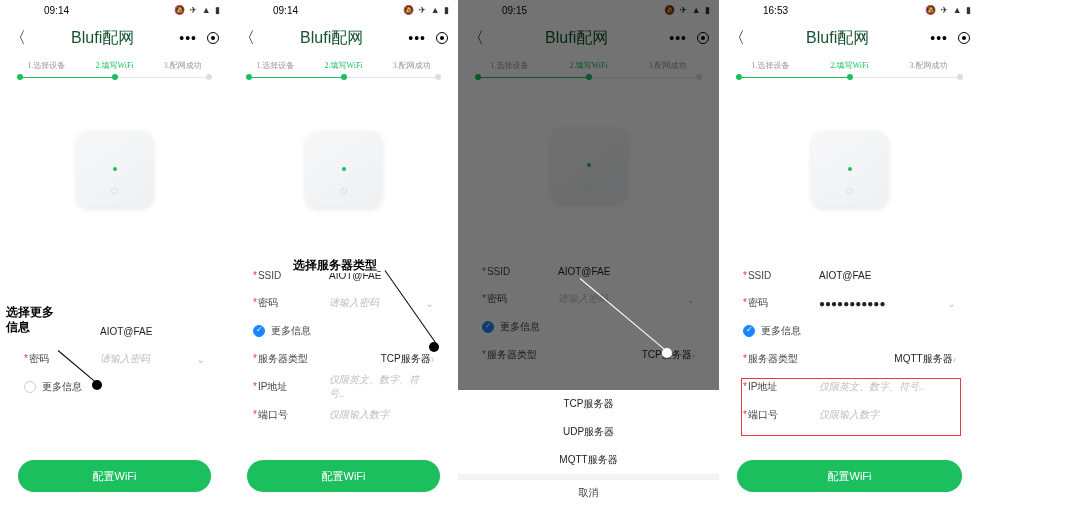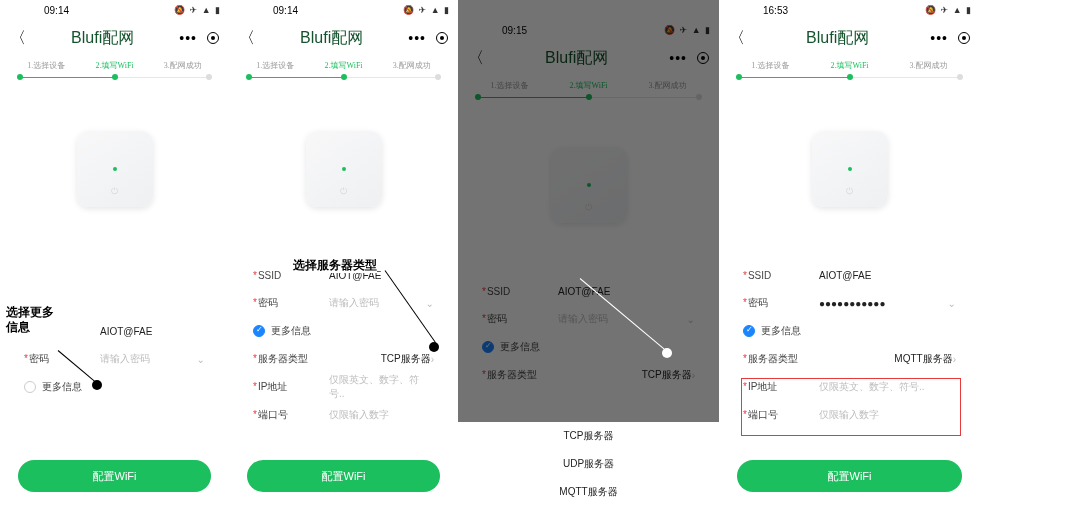--- a/index.html
+++ b/index.html
@@ -32,38 +32,38 @@
   .stepline .dot.d2 { left:calc(50% - 3px); }
   .stepline .dot.d3 { right:-3px; background:#ddd; }
   .device { width: 76px; height: 76px; border-radius: 12px; background: linear-gradient(145deg,#f8f8f9,#eef0f2); box-shadow: 0 2px 6px rgba(0,0,0,.1); margin: 44px auto 0; position: relative; }
   .device .led { position:absolute; top:36px; left:50%; transform:translateX(-50%); width:4px; height:4px; background:#1bbf5e; border-radius:50%; }
   .device .pwr { position:absolute; bottom:10px; left:50%; transform:translateX(-50%); font-size:9px; color:#d8d9db; }
   .form { padding: 0 24px; margin-top: 60px; font-size: 10px; color:#444; }
   .form-row { display:flex; align-items:center; height:28px; }
   .form-label { width: 76px; }
   .req::before { content:"*"; color:#e03c3c; margin-right:1px; }
   .form-value { flex:1; color:#222; }
-  .form-placeholder { flex:1; color:#bdbdbd; }
+  .form-placeholder { flex:1; color:#bdbdbd;font-style:italic; }
   .chev { color:#bdbdbd; font-size:10px; }
   .more-row { display:flex; align-items:center; gap:6px; height:28px; }
   .checkbox { width:12px; height:12px; border:1px solid #ccc; border-radius:50%; display:inline-block; }
   .checkbox.checked { background:#1b84ff; border-color:#1b84ff; position:relative; }
   .checkbox.checked::after { content:"✓"; color:#fff; font-size:8px; position:absolute; left:2px; top:-1px; }
   .submit-btn { margin: auto 18px 14px; height:32px; background:#1bbf5e; color:#fff; border-radius:16px; display:flex; align-items:center; justify-content:center; font-size:11px; }
   .spacer-flex { flex:1; }
   .annotation { position:absolute; font-weight:700; font-size:12px; color:#000; background:#fff; white-space:pre-line; z-index:5; line-height:1.25; }
   .anno-line { position:absolute; background:#000; height:1px; transform-origin:left center; }
   .anno-dot { position:absolute; width:10px; height:10px; background:#000; border-radius:50%; }
   .overlay-dim { position:absolute; inset:0; background:rgba(0,0,0,.55); }
   .sheet { position:absolute; left:0; right:0; bottom:0; background:#fff; border-radius:0; }
   .sheet-item { height:28px; display:flex; align-items:center; justify-content:center; font-size:10px; color:#222; }
   .sheet-cancel { height:32px; display:flex; align-items:center; justify-content:center; font-size:10px; color:#444; border-top:6px solid #f3f3f3; }
   .redbox { position:absolute; border:1.5px solid #e83a3a; }
   .w3 .status-bar, .w3 .navbar, .w3 .steps, .w3 .stepline, .w3 .device, .w3 .form, .w3 .submit-btn { position:relative; z-index:0; }
-  .scr3-bg { position:absolute; inset:0;margin-top:20px; }
+  .scr3-bg { position:absolute; inset:0; }
 </style>
 </head>
 <body>
 
 <div class="canvas">
 
   <div class="screen w1">
     <div class="status-bar">
       <span class="status-time">09:14</span>
       <span class="status-spacer"></span>
@@ -240,20 +240,21 @@
       </div>
     </div>
     <div class="overlay-dim"></div>
 
     <div class="anno-line" style="left:122px; top:278px; width:110px; transform:rotate(40deg); background:#fff;"></div>
     <div class="anno-dot" style="left:204px; top:348px; background:#fff;"></div>
     <div class="sheet">
       <div class="sheet-item">TCP服务器</div>
       <div class="sheet-item">UDP服务器</div>
       <div class="sheet-item">MQTT服务器</div>
+      <div class="sheet-cancel">取消</div>
     </div>
   </div>
 
   <div class="screen w4">
     <div class="status-bar">
         <span class="status-time">16:53</span>
         <span class="status-spacer"></span>
         <span class="status-icons">🔕 ✈ ▲ ▮</span>
       </div>
     <div class="navbar">

